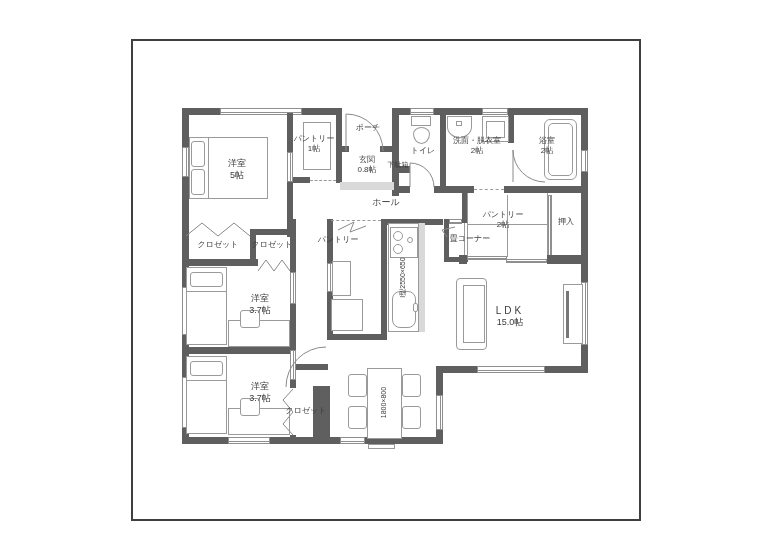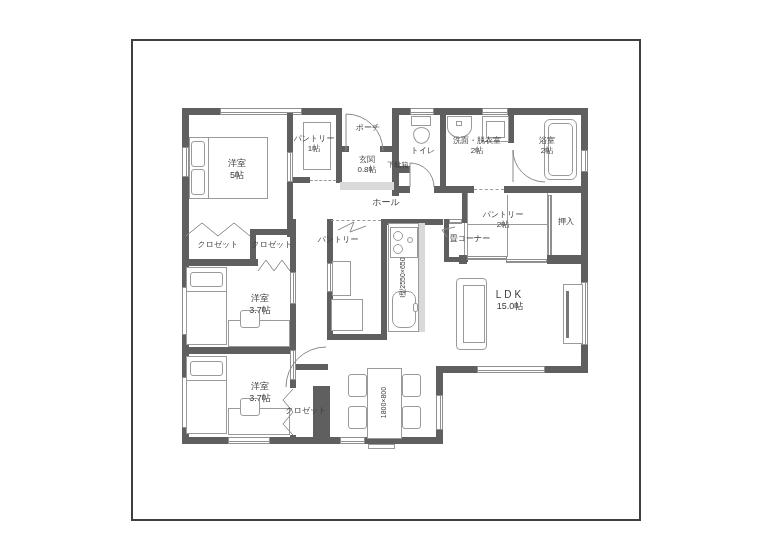--- a/index.html
+++ b/index.html
@@ -247,21 +247,21 @@
     <span>洋室</span>
       <span>3.7帖</span>
   </div>
   <div class="lb" style="left:230px;top:381px;width:60px">
     <span>洋室</span>
       <span>3.7帖</span>
   </div>
   <div class="lb s8" style="left:282px;top:406px;width:48px">
     <span>クロゼット</span>
   </div>
-  <div class="lb" style="left:480px;top:288px;width:60px">
+  <div class="lb" style="left:480px;top:304px;width:60px">
     <span class="ldk-name">LDK</span>
       <span>15.0帖</span>
   </div>
 
   <div class="lb s7 rot" style="left:363px;top:273px;width:80px">
     <span>I型2550×650</span>
   </div>
   <div class="lb s7 rot" style="left:344px;top:398px;width:80px">
     <span>1800×800</span>
   </div>

